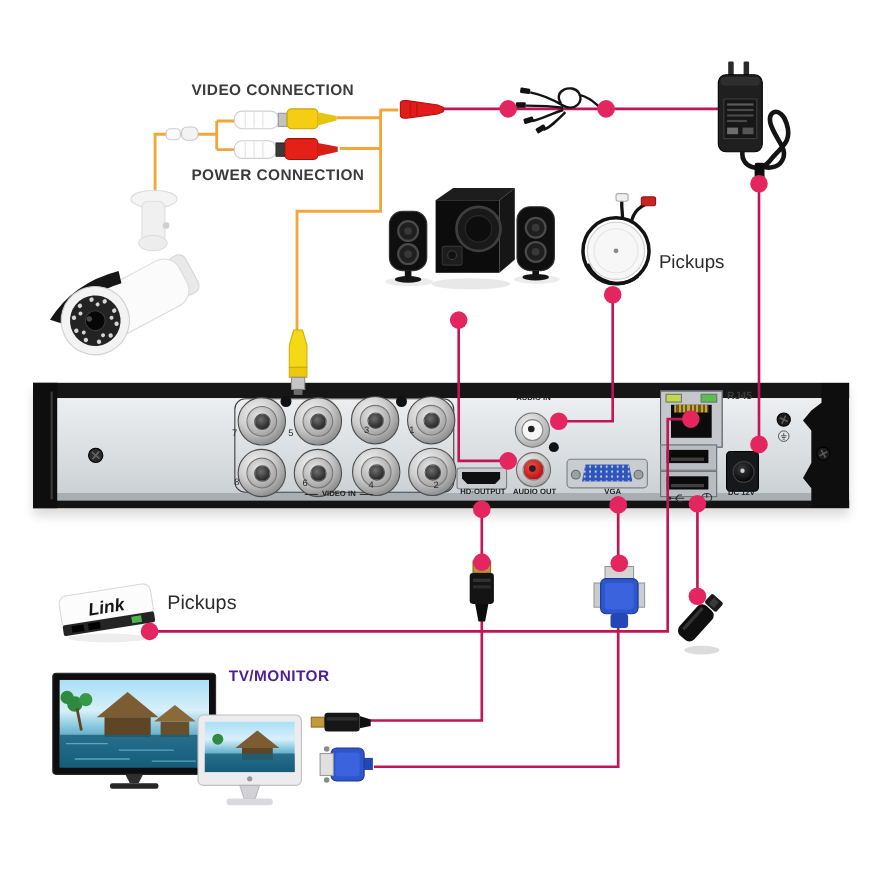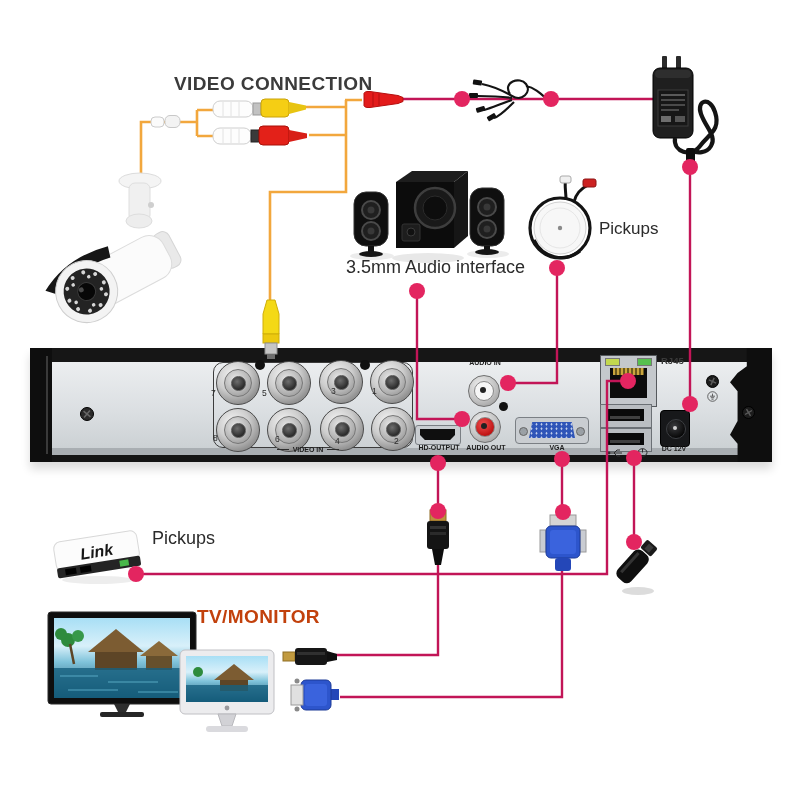--- a/index.html
+++ b/index.html
@@ -9,22 +9,22 @@
   svg{display:block;overflow:visible;}
   .overlay{position:absolute;left:0;top:0;pointer-events:none;}
   .wires{z-index:2;}
   .dev{z-index:3;}
   .nodes{z-index:6;}
   .lbl{z-index:7;}
   .wire-pink{stroke:#c21557;stroke-width:2.4;fill:none;}
   .wire-orange{stroke:#f2a73d;stroke-width:2.6;fill:none;}
   .node{fill:#e32560;}
   
-  .cap{position:absolute;font-size:19px;font-weight:600;color:#3b3b3b;letter-spacing:.4px;white-space:nowrap;}
-  .cap2{position:absolute;font-size:18px;font-weight:400;color:#2b2b2b;white-space:nowrap;}
+  .cap{position:absolute;font-size:14px;font-weight:600;color:#3b3b3b;letter-spacing:.4px;white-space:nowrap;}
+  .cap2{position:absolute;font-size:18px;font-weight:400;color:#2b2b2b;white-space:nowrap;margin-top:10px;}
   
   #dvr{position:absolute;left:30px;top:348px;width:742px;height:114px;z-index:1;
        box-shadow:0 7px 9px rgba(0,0,0,.14);}
   .dvr-top{position:absolute;left:0;top:0;width:742px;height:14px;background:#161616;}
   .dvr-face{position:absolute;left:0;top:14px;width:742px;height:86px;
             background:linear-gradient(#eceef0,#dadee1 60%,#ccd1d4);}
   .dvr-strip{position:absolute;left:0;top:100px;width:742px;height:7px;background:#a9aeb2;}
   .dvr-bot{position:absolute;left:0;top:107px;width:742px;height:7px;background:#141414;}
   .dvr-capL{position:absolute;left:0;top:0;width:22px;height:114px;background:#0e0e0e;}
   .dvr-capL:after{content:"";position:absolute;left:16px;top:8px;width:2px;height:98px;background:#3a3a3a;}
@@ -449,18 +449,18 @@
     <circle class="node" cx="438" cy="463" r="8"></circle>
     <circle class="node" cx="438" cy="511" r="8"></circle>
     <circle class="node" cx="562" cy="459" r="8"></circle>
     <circle class="node" cx="563" cy="512" r="8"></circle>
     <circle class="node" cx="634" cy="458" r="8"></circle>
     <circle class="node" cx="634" cy="542" r="8"></circle>
     <circle class="node" cx="136" cy="574" r="8"></circle>
   </svg>
 
   <div class="cap lbl" style="left:174px;top:73px">VIDEO CONNECTION</div>
-  <div class="cap2 lbl" style="left:346px;top:257px">3.5mm Audio interface</div>
+  <div class="cap lbl" style="left:174px;top:151px">POWER CONNECTION</div>
   <div class="cap2 lbl" style="left:599px;top:219px;font-size:17px">Pickups</div>
   <div class="cap2 lbl" style="left:152px;top:528px">Pickups</div>
-  <div class="cap lbl" style="left:197px;top:606px;color:#c2410c">TV/MONITOR</div>
+  <div class="cap lbl" style="left:208px;top:606px;color:#4c1d95">TV/MONITOR</div>
 
 </div>
 
 </body></html>

